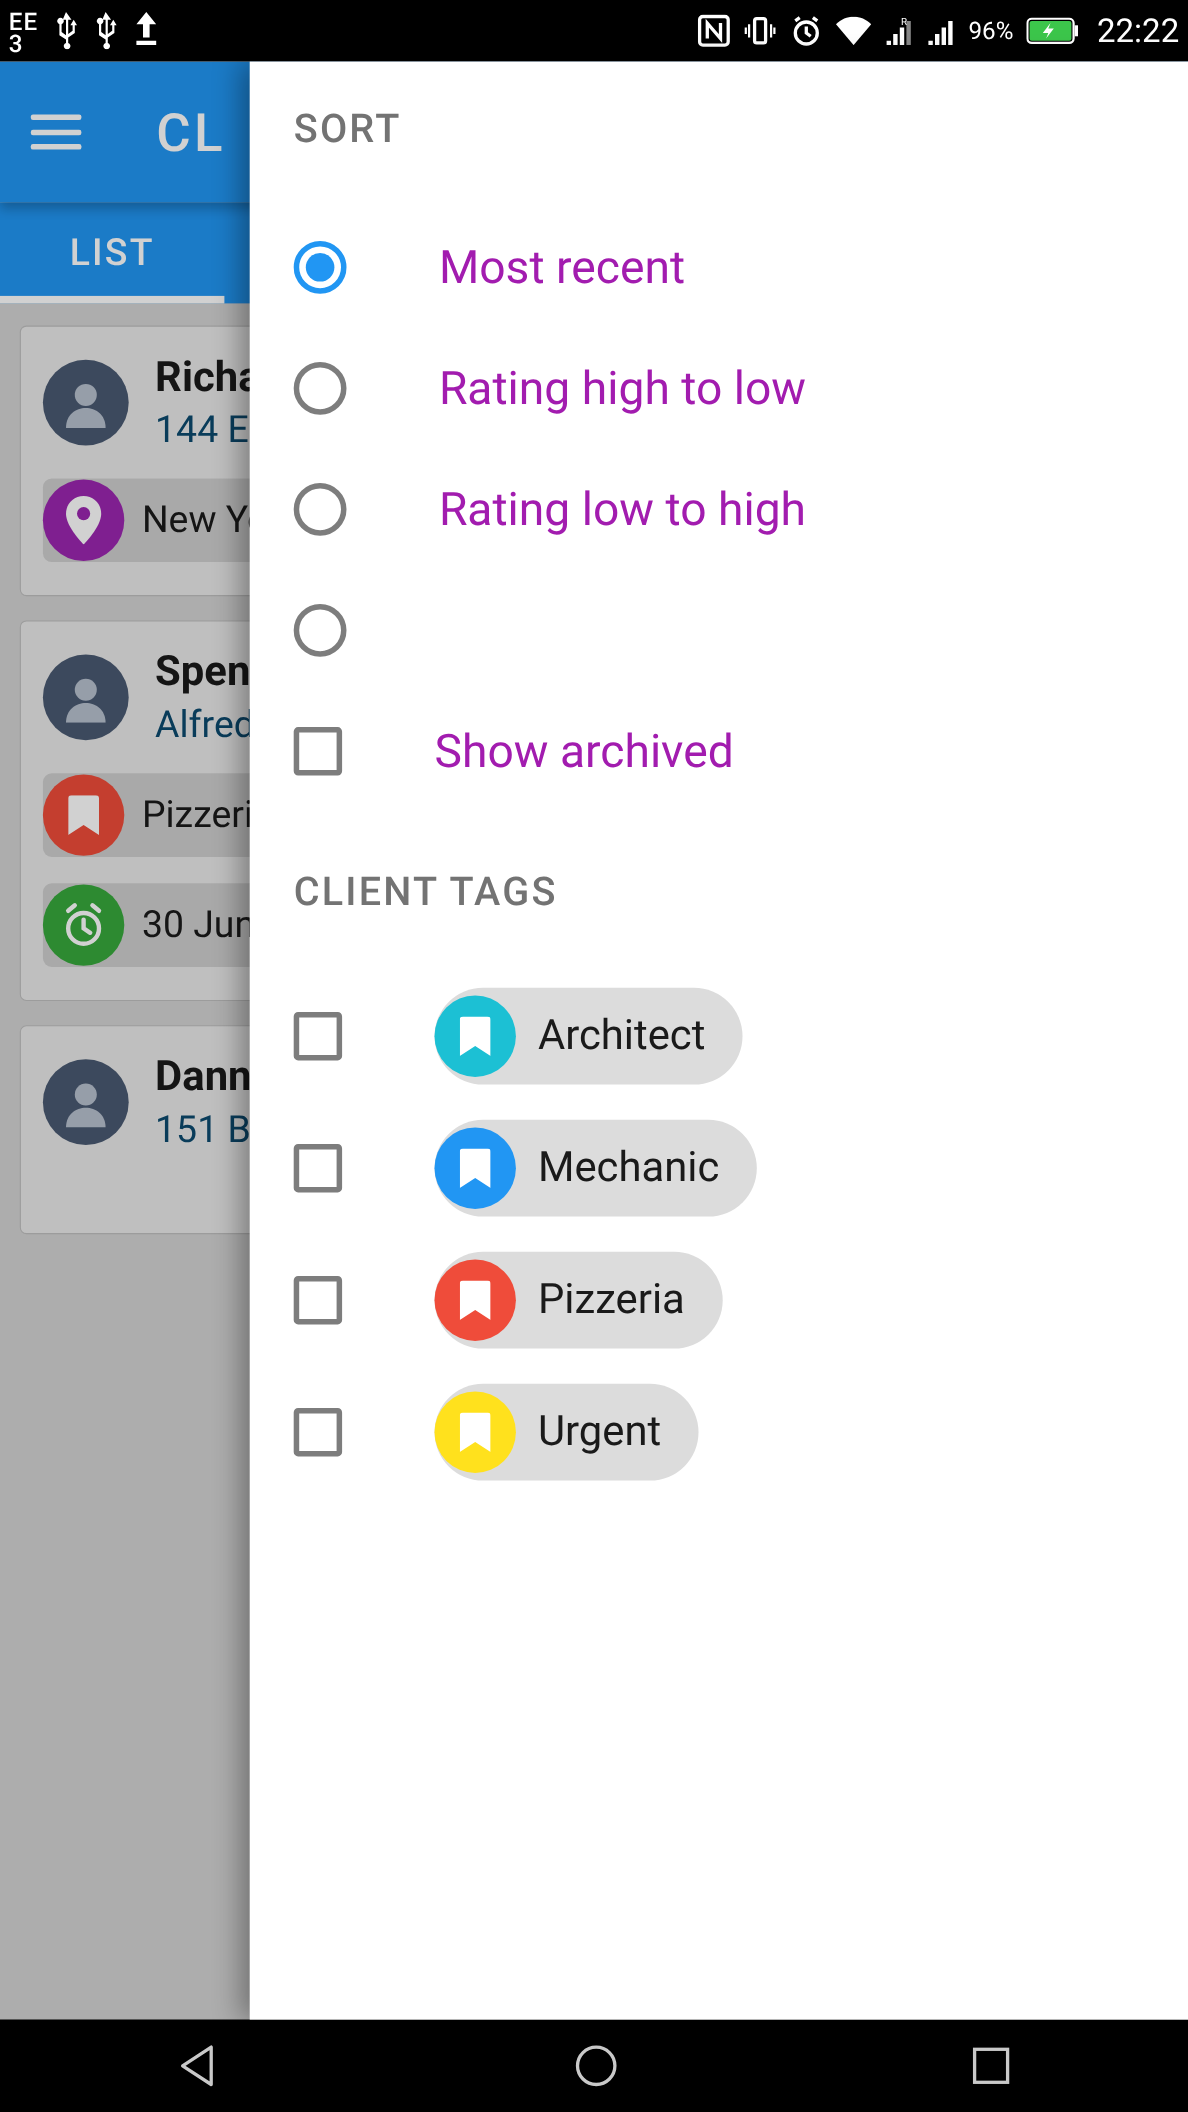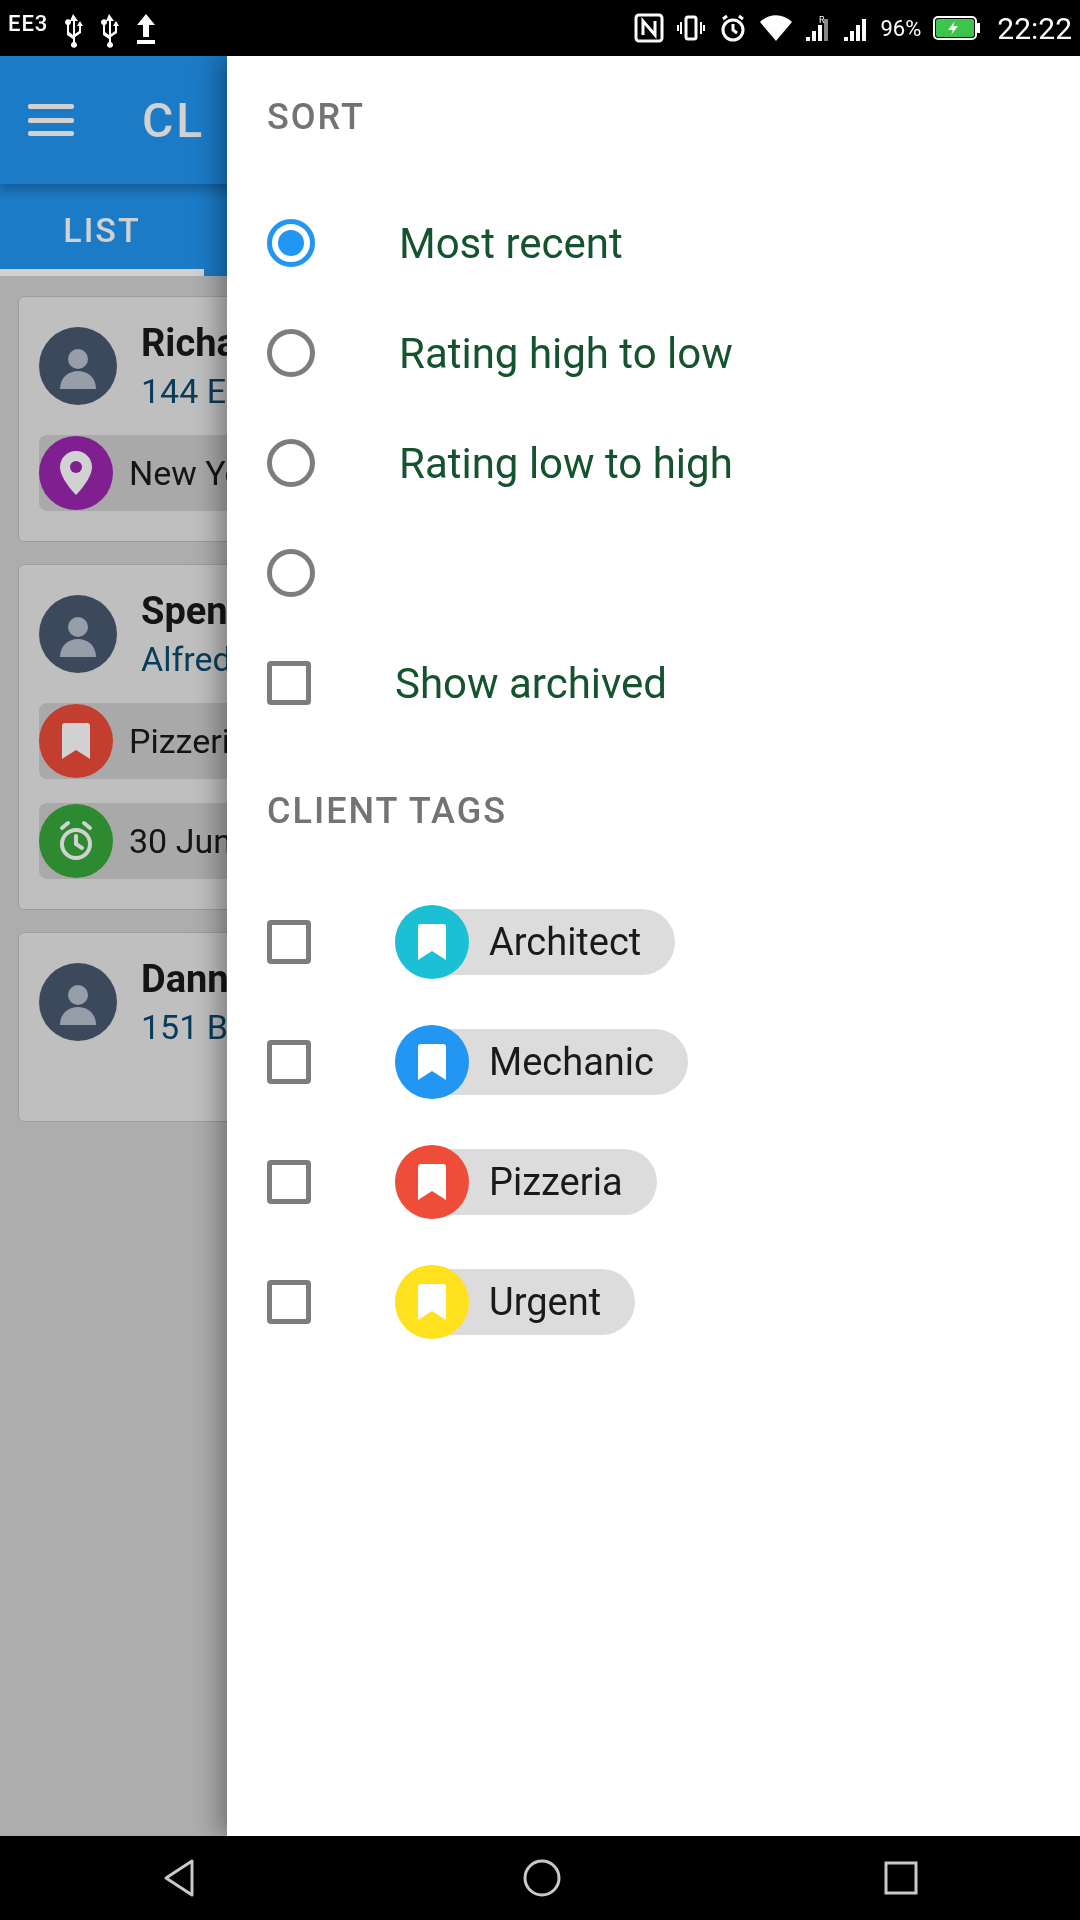--- a/index.html
+++ b/index.html
@@ -1,21 +1,21 @@
 <!DOCTYPE html>
 <html><head>
   <meta charset="utf-8">
   <style>
     * { margin:0; padding:0; box-sizing:border-box; font-family: Roboto, -apple-system, BlinkMacSystemFont, "Segoe UI", Arial, sans-serif; -webkit-font-smoothing:antialiased; }
     html,body { width:819px; height:1456px; background:#000; overflow:hidden; }
 
     
     .status-bar { position:absolute; top:0; left:0; right:0; height:56px; background:#000; color:#fff; display:flex; align-items:center; justify-content:space-between; padding:0 8px; font-size:24px; }
     .status-left { display:flex; align-items:flex-start; gap:14px; padding-top:6px; }
-    .status-carrier { display:flex; flex-direction:row; line-height:0.9; font-size:22px; font-weight:500; letter-spacing:1px;}
+    .status-carrier { display:flex; flex-direction:column; line-height:0.9; font-size:22px; font-weight:500; letter-spacing:1px;}
     .status-right { display:flex; align-items:center; gap:12px; }
     .status-right .pct { font-size:22px; font-weight:400; }
     .status-right .time { font-size:30px; font-weight:400; padding-left:4px;}
     .sb-icon { display:inline-flex; }
     .sb-icon svg { display:block; }
 
     
     .app { position:absolute; top:56px; left:0; right:0; bottom:84px; background:#cdcdcd; overflow:hidden;}
     .dim-overlay { position:absolute; inset:0; background:rgba(0,0,0,0.18); pointer-events:none; z-index:5;}
     .app-header { height:128px; background:#2196f3; display:flex; align-items:center; padding:0 28px; gap:36px; position:relative; box-shadow:0 6px 10px rgba(0,0,0,0.25);}
@@ -38,28 +38,28 @@
     .chip-label{font-size:34px;color:#1a1a1a;}
 
     
     .navbar { position:absolute; left:0; right:0; bottom:0; height:84px; background:#000; display:flex; align-items:center; justify-content:space-around;}
     .navbar svg{display:block;}
 
     
     .drawer { position:absolute; top:56px; bottom:84px; left:227px; right:0; background:#fff; z-index:10; box-shadow:-8px 0 24px rgba(0,0,0,0.35); padding:40px 0 0 40px; overflow:hidden;}
     .drawer-section-title { font-size:36px; letter-spacing:2px; color:#737373; font-weight:500; margin-bottom:50px;}
     .opt-row { display:flex; align-items:center; gap:84px; height:110px;}
-    .opt-label { font-size:42px; color:#14532d;}
+    .opt-label { font-size:42px; color:#a21caf;}
     .radio { width:48px; height:48px; border-radius:50%; border:5px solid #7d7d7d; display:flex; align-items:center; justify-content:center; flex:0 0 48px;}
     .radio.selected { border-color:#2196f3;}
     .radio.selected::after { content:""; width:26px;height:26px;border-radius:50%;background:#2196f3;}
     .checkbox { width:44px; height:44px; border:5px solid #7d7d7d; border-radius:4px; flex:0 0 44px;}
     .tags { margin-top:52px;}
     .tag-row { display:flex; align-items:center; gap:84px; height:120px;}
-    .tag-pill { display:flex; align-items:center; background:#dcdcdc; border-radius:60px; padding-right:34px; height:66px;}
+    .tag-pill { display:flex; align-items:center; background:#dcdcdc; border-radius:60px; padding-right:34px; height:88px;}
     .tag-dot { width:74px; height:74px; border-radius:50%; display:flex; align-items:center; justify-content:center; margin-right:20px;}
     .tag-name { font-size:38px; color:#1a1a1a;}
     .bookmark-icon{display:block;}
   </style>
 </head>
 <body>
 
 <div class="status-bar">
   <div class="status-left">
     <div class="status-carrier">

